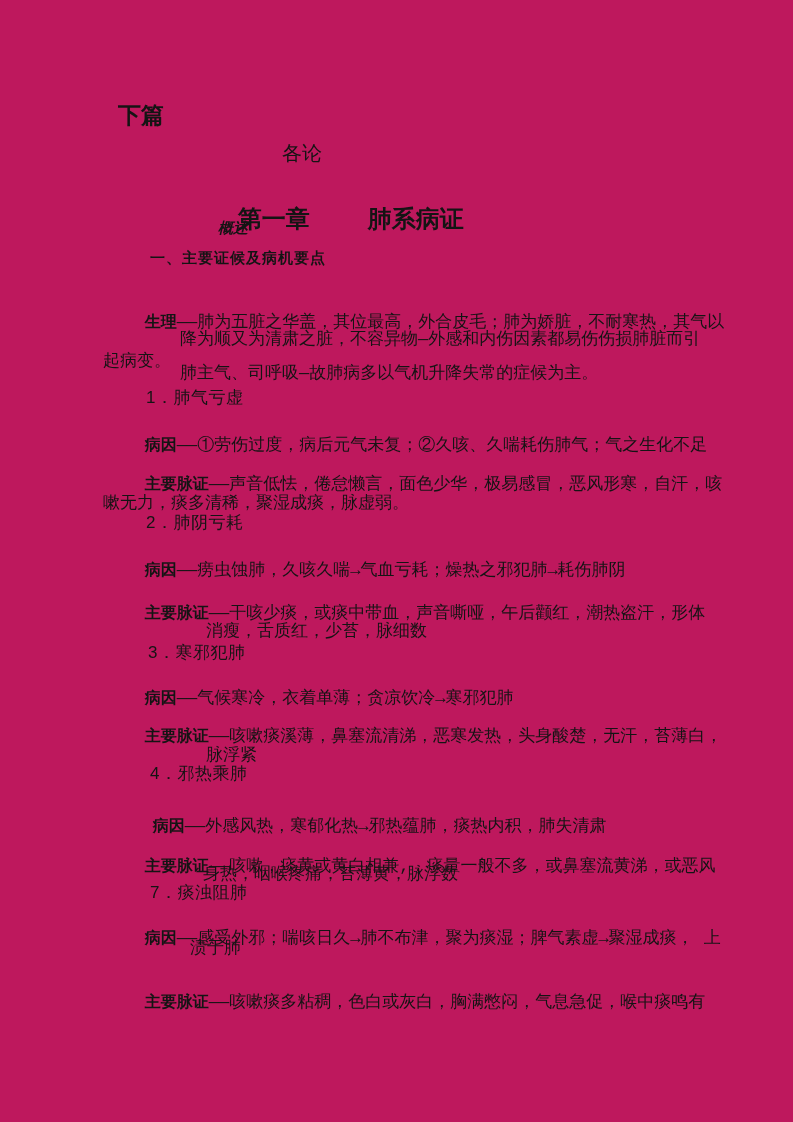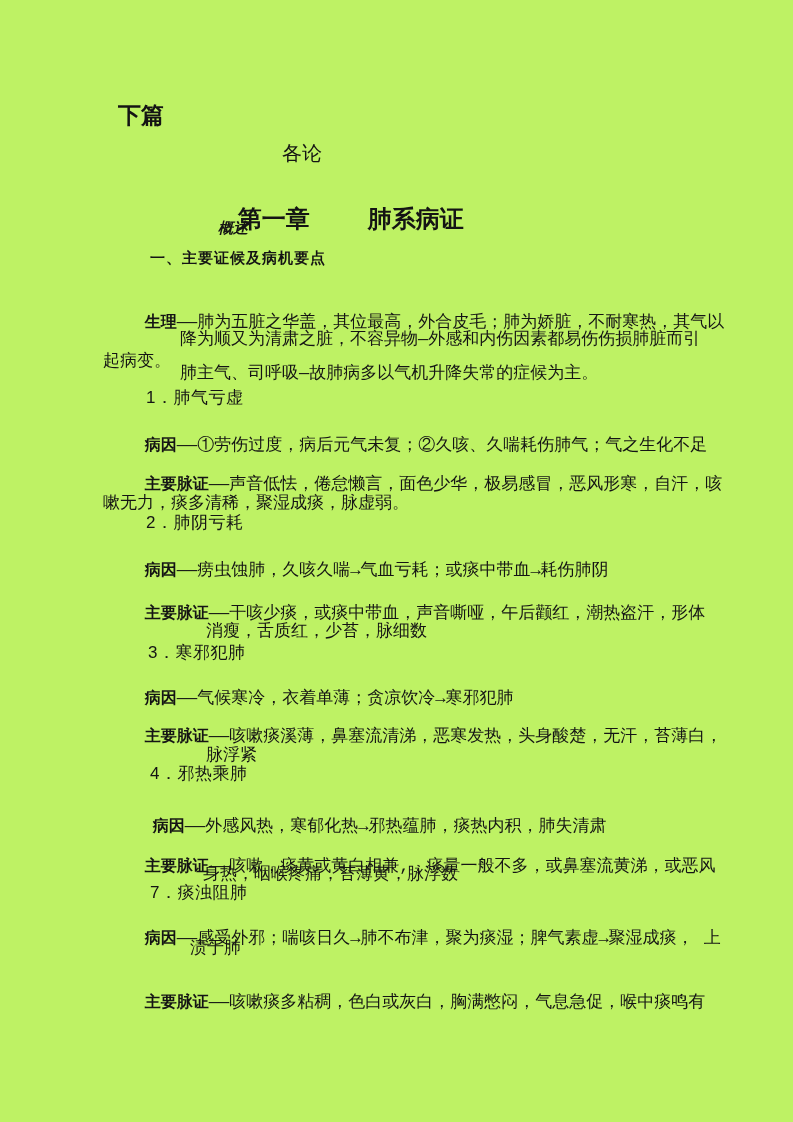--- a/index.html
+++ b/index.html
@@ -1,18 +1,18 @@
 <!DOCTYPE html>
 <html><head>
 <meta charset="utf-8">
 <style>
   html,body{margin:0;padding:0;}
   body{background:#ffffff;width:793px;height:1122px;position:relative;
        font-family:"Liberation Serif", serif;color:#141414;}
-  .page{position:absolute;left:0;top:0;width:793px;height:1122px;background:#bef264;overflow:hidden;}
+  .page{position:absolute;left:0;top:0;width:793px;height:1122px;background:#be185d;overflow:hidden;}
   .line{position:absolute;white-space:pre;line-height:1;}
   .sans{font-family:"Liberation Sans", sans-serif;}
   .part-title{font-size:23px;font-weight:bold;}
   .volume-title{font-size:20px;font-weight:normal;text-align:right;}
   .chapter{font-size:24px;font-weight:bold;}
   .chapter-gap{display:inline-block;width:58px;}
   .overview{font-size:15px;font-weight:bold;font-style:italic;}
   .main-heading{font-size:15px;font-weight:bold;letter-spacing:1px;}
   .body-text{font-size:17px;font-family:Liberation Mono, monospace;}
   .lbl{font-size:16px;font-weight:bold;}
@@ -46,21 +46,21 @@
   <div class="line body-text" style="left:104px;top:420px;">
     <span class="lbl">病因</span><span>——</span><span>①劳伤过度，病后元气未复；②久咳、久喘耗伤肺气；气之生化不足</span>
   </div>
   <div class="line body-text" style="left:104px;top:459px;">
     <span class="lbl">主要脉证</span><span>——</span><span>声音低怯，倦怠懒言，面色少华，极易感冒，恶风形寒，自汗，咳</span>
   </div>
   <div class="line body-text" style="left:103px;top:495px;">嗽无力，痰多清稀，聚湿成痰，脉虚弱。</div>
 
   <div class="line pattern-heading" style="left:146px;top:514px;">2．肺阴亏耗</div>
   <div class="line body-text" style="left:104px;top:545px;">
-    <span class="lbl">病因</span><span>——</span><span>痨虫蚀肺，久咳久喘→气血亏耗；或痰中带血→耗伤肺阴</span>
+    <span class="lbl">病因</span><span>——</span><span>痨虫蚀肺，久咳久喘→气血亏耗；燥热之邪犯肺→耗伤肺阴</span>
   </div>
   <div class="line body-text" style="left:206px;top:623px;">消瘦，舌质红，少苔，脉细数</div>
   <div class="line body-text" style="left:104px;top:588px;">
     <span class="lbl">主要脉证</span><span>——</span><span>干咳少痰，或痰中带血，声音嘶哑，午后颧红，潮热盗汗，形体</span>
   </div>
 
   <div class="line pattern-heading" style="left:148px;top:644px;">3．寒邪犯肺</div>
   <div class="line body-text" style="left:104px;top:673px;">
     <span class="lbl">病因</span><span>——</span><span>气候寒冷，衣着单薄；贪凉饮冷→寒邪犯肺</span>
   </div>

